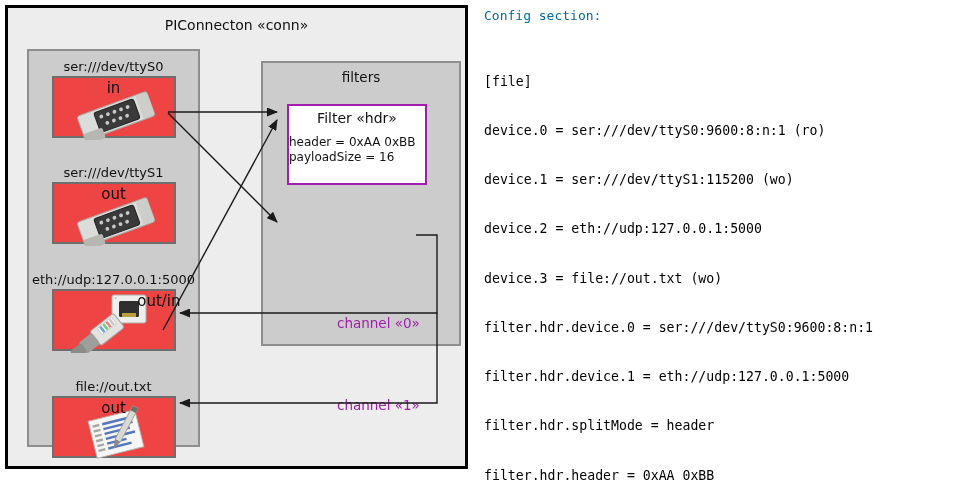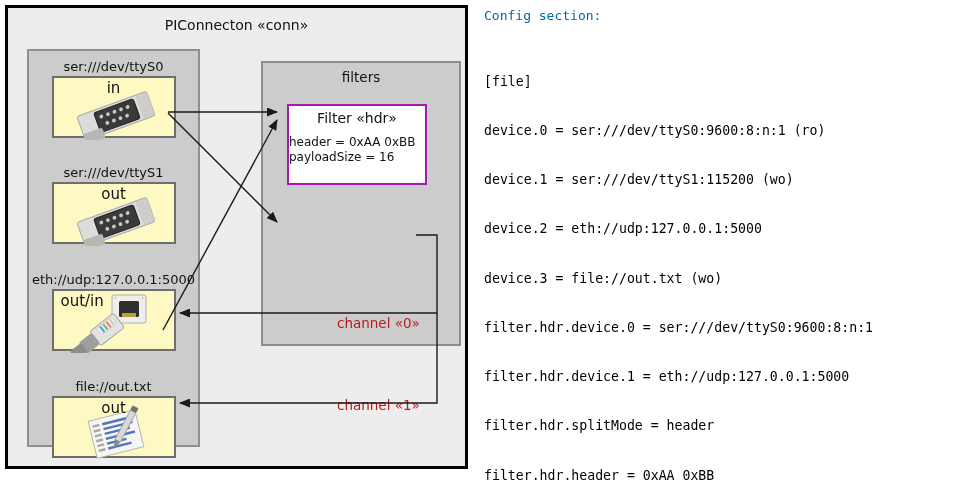--- a/index.html
+++ b/index.html
@@ -71,34 +71,34 @@
     width: 100%;
     text-align: center;
     font-size: 13px;
     color: #111;
     line-height: 17px;
     white-space: nowrap;
   }
   .dev-box {
     position: relative;
     margin: 1px auto 0 auto;
-    background: #fef9c3;
+    background: #ef4444;
     border: 2px solid #6e6e6e;
     box-sizing: border-box;
   }
   .dev-label {
     position: absolute;
     top: 1px; left: 0;
     width: 100%;
     text-align: center;
     font-size: 15px;
     color: #111;
     z-index: 3;
   }
-  .dev-label.left-al { text-align: left; padding-left: 7px; }
+  .dev-label.left-al { text-align: right; padding-left: 7px; }
 
   
   .filter-box {
     position: absolute;
     background: #ffffff;
     border: 2px solid #a21caf;
     box-sizing: border-box;
     margin-top: 8px;
   }
   .filter-title {
@@ -109,21 +109,21 @@
   }
   .filter-props {
     font-size: 12px;
     color: #111;
     margin-top: 9px;
     line-height: 15px;
   }
   .chan-label {
     position: absolute;
     font-size: 13.5px;
-    color: #b91c1c;
+    color: #a21caf;
     white-space: nowrap;
   }
 
   svg.overlay {
     position: absolute;
     left: 0; top: 0;
     width: 478px; height: 484px;
     pointer-events: none;
   }
 

